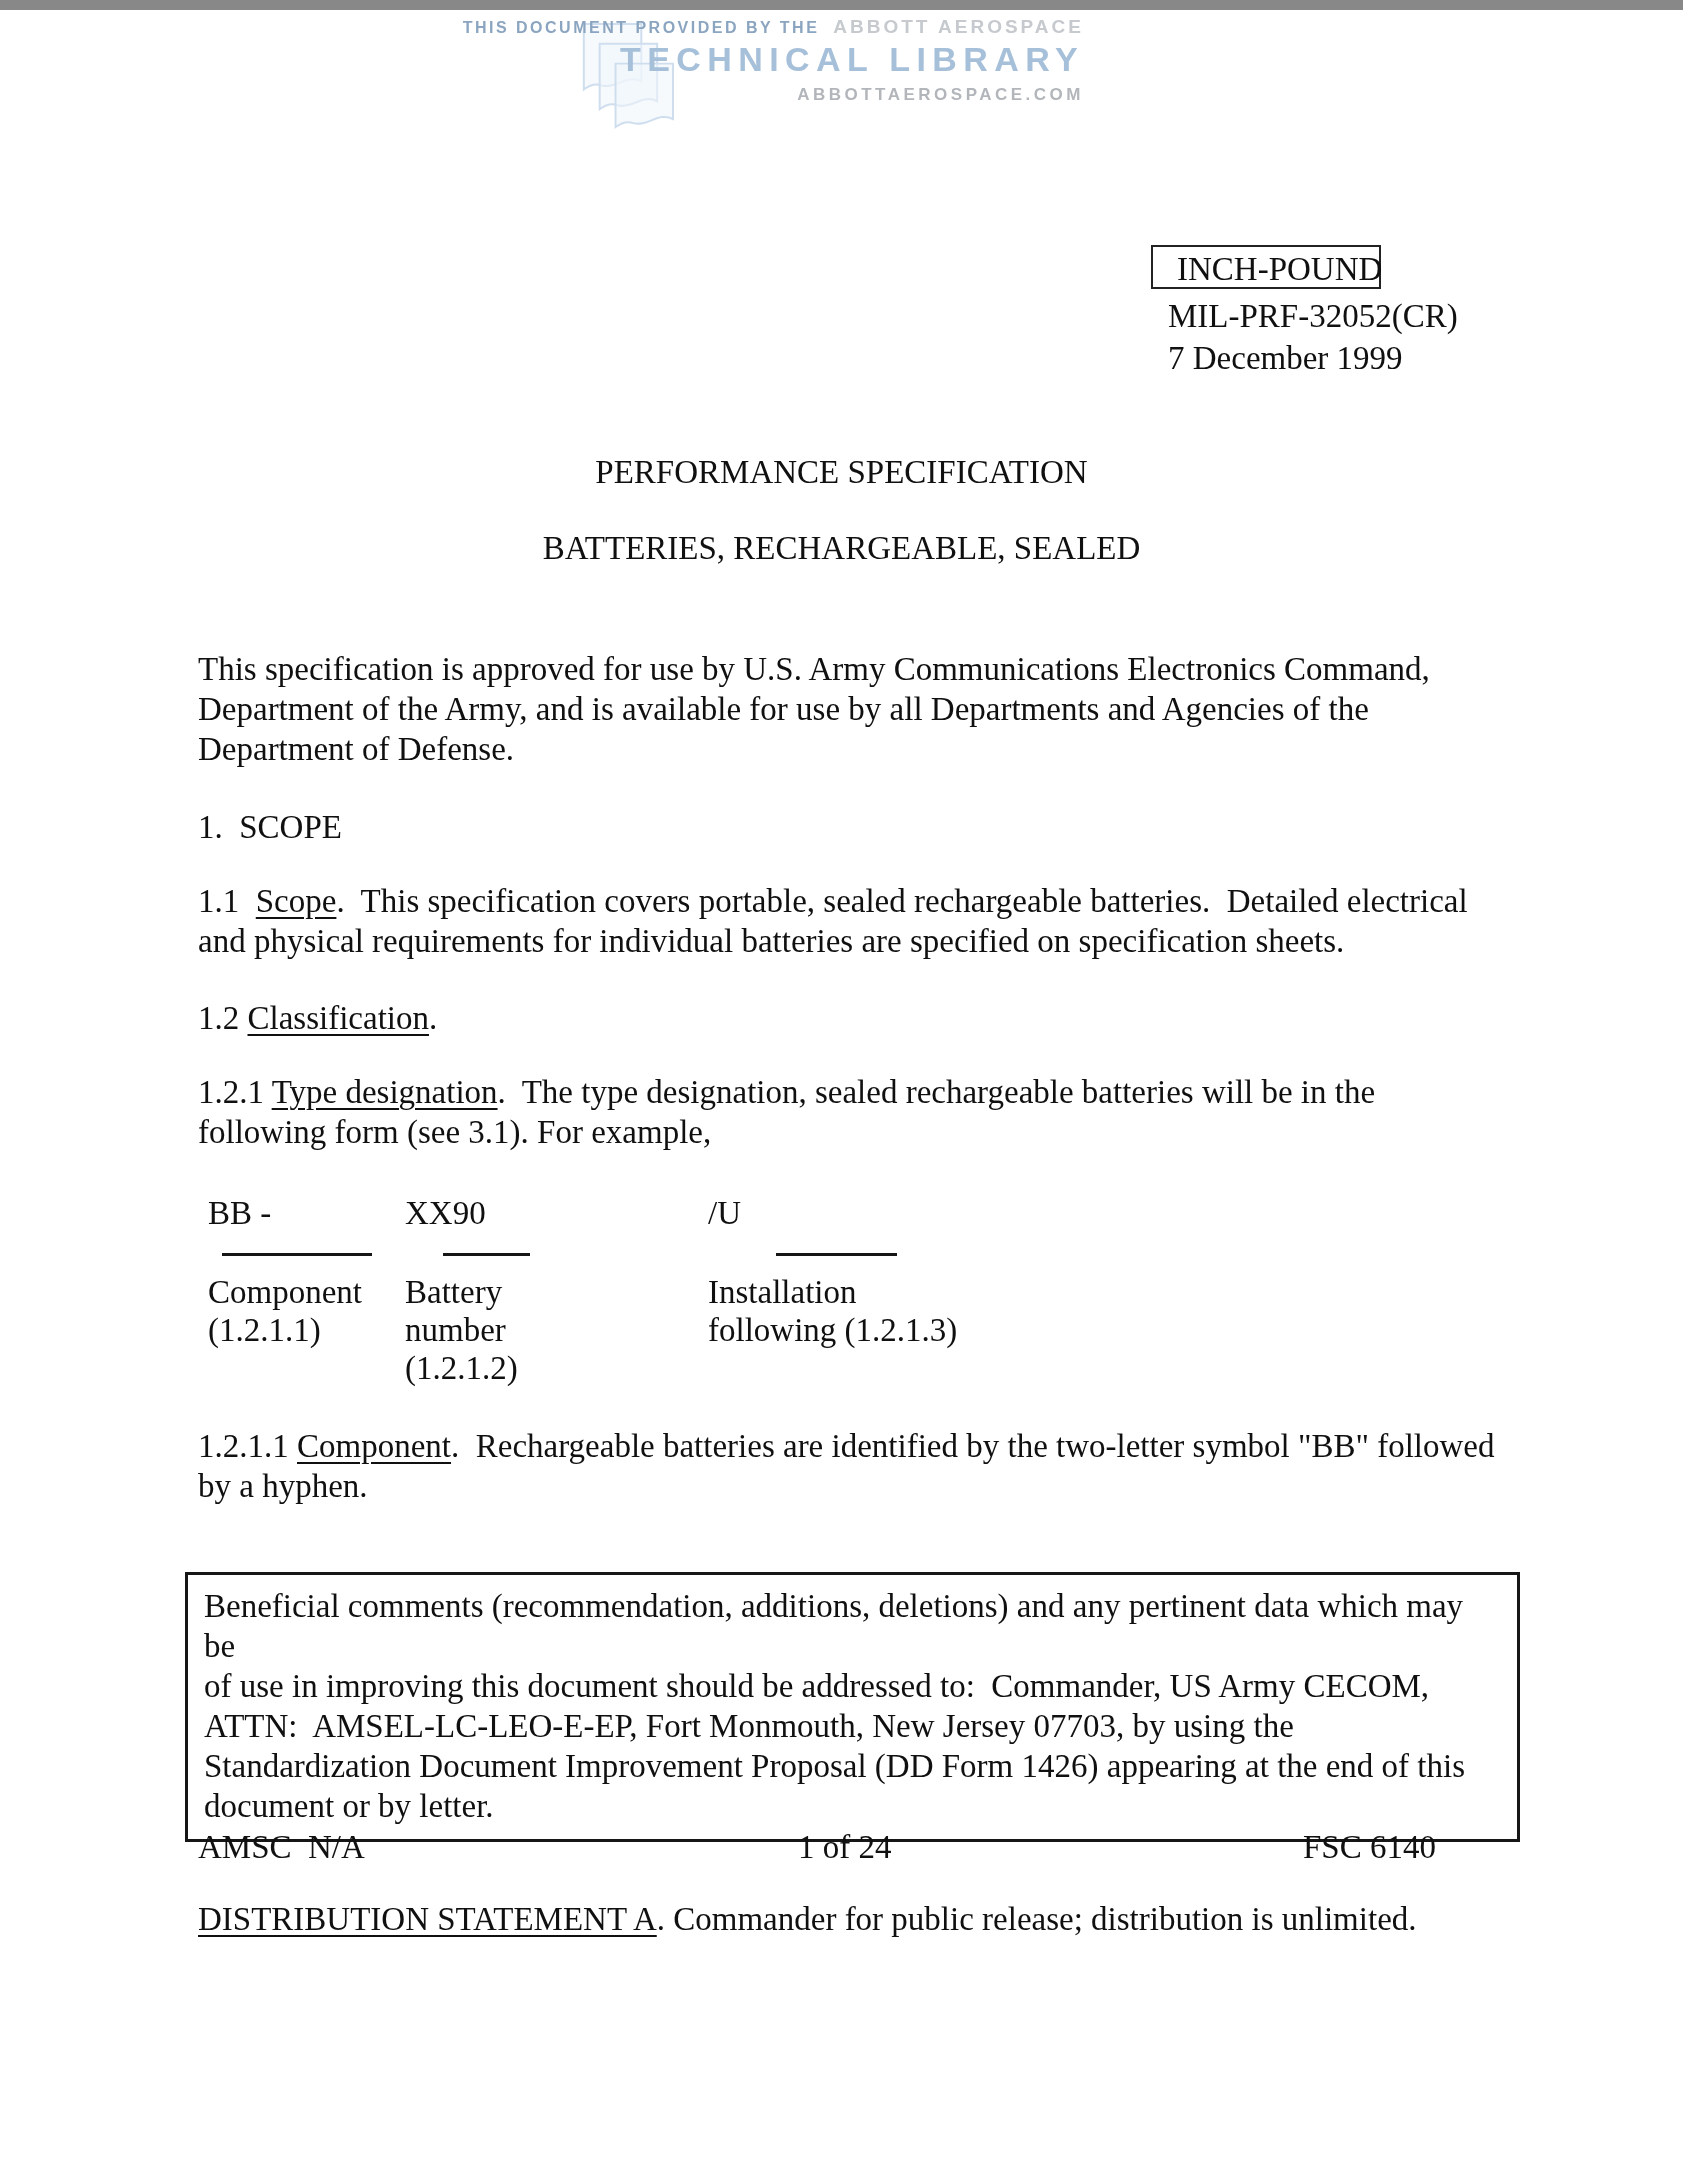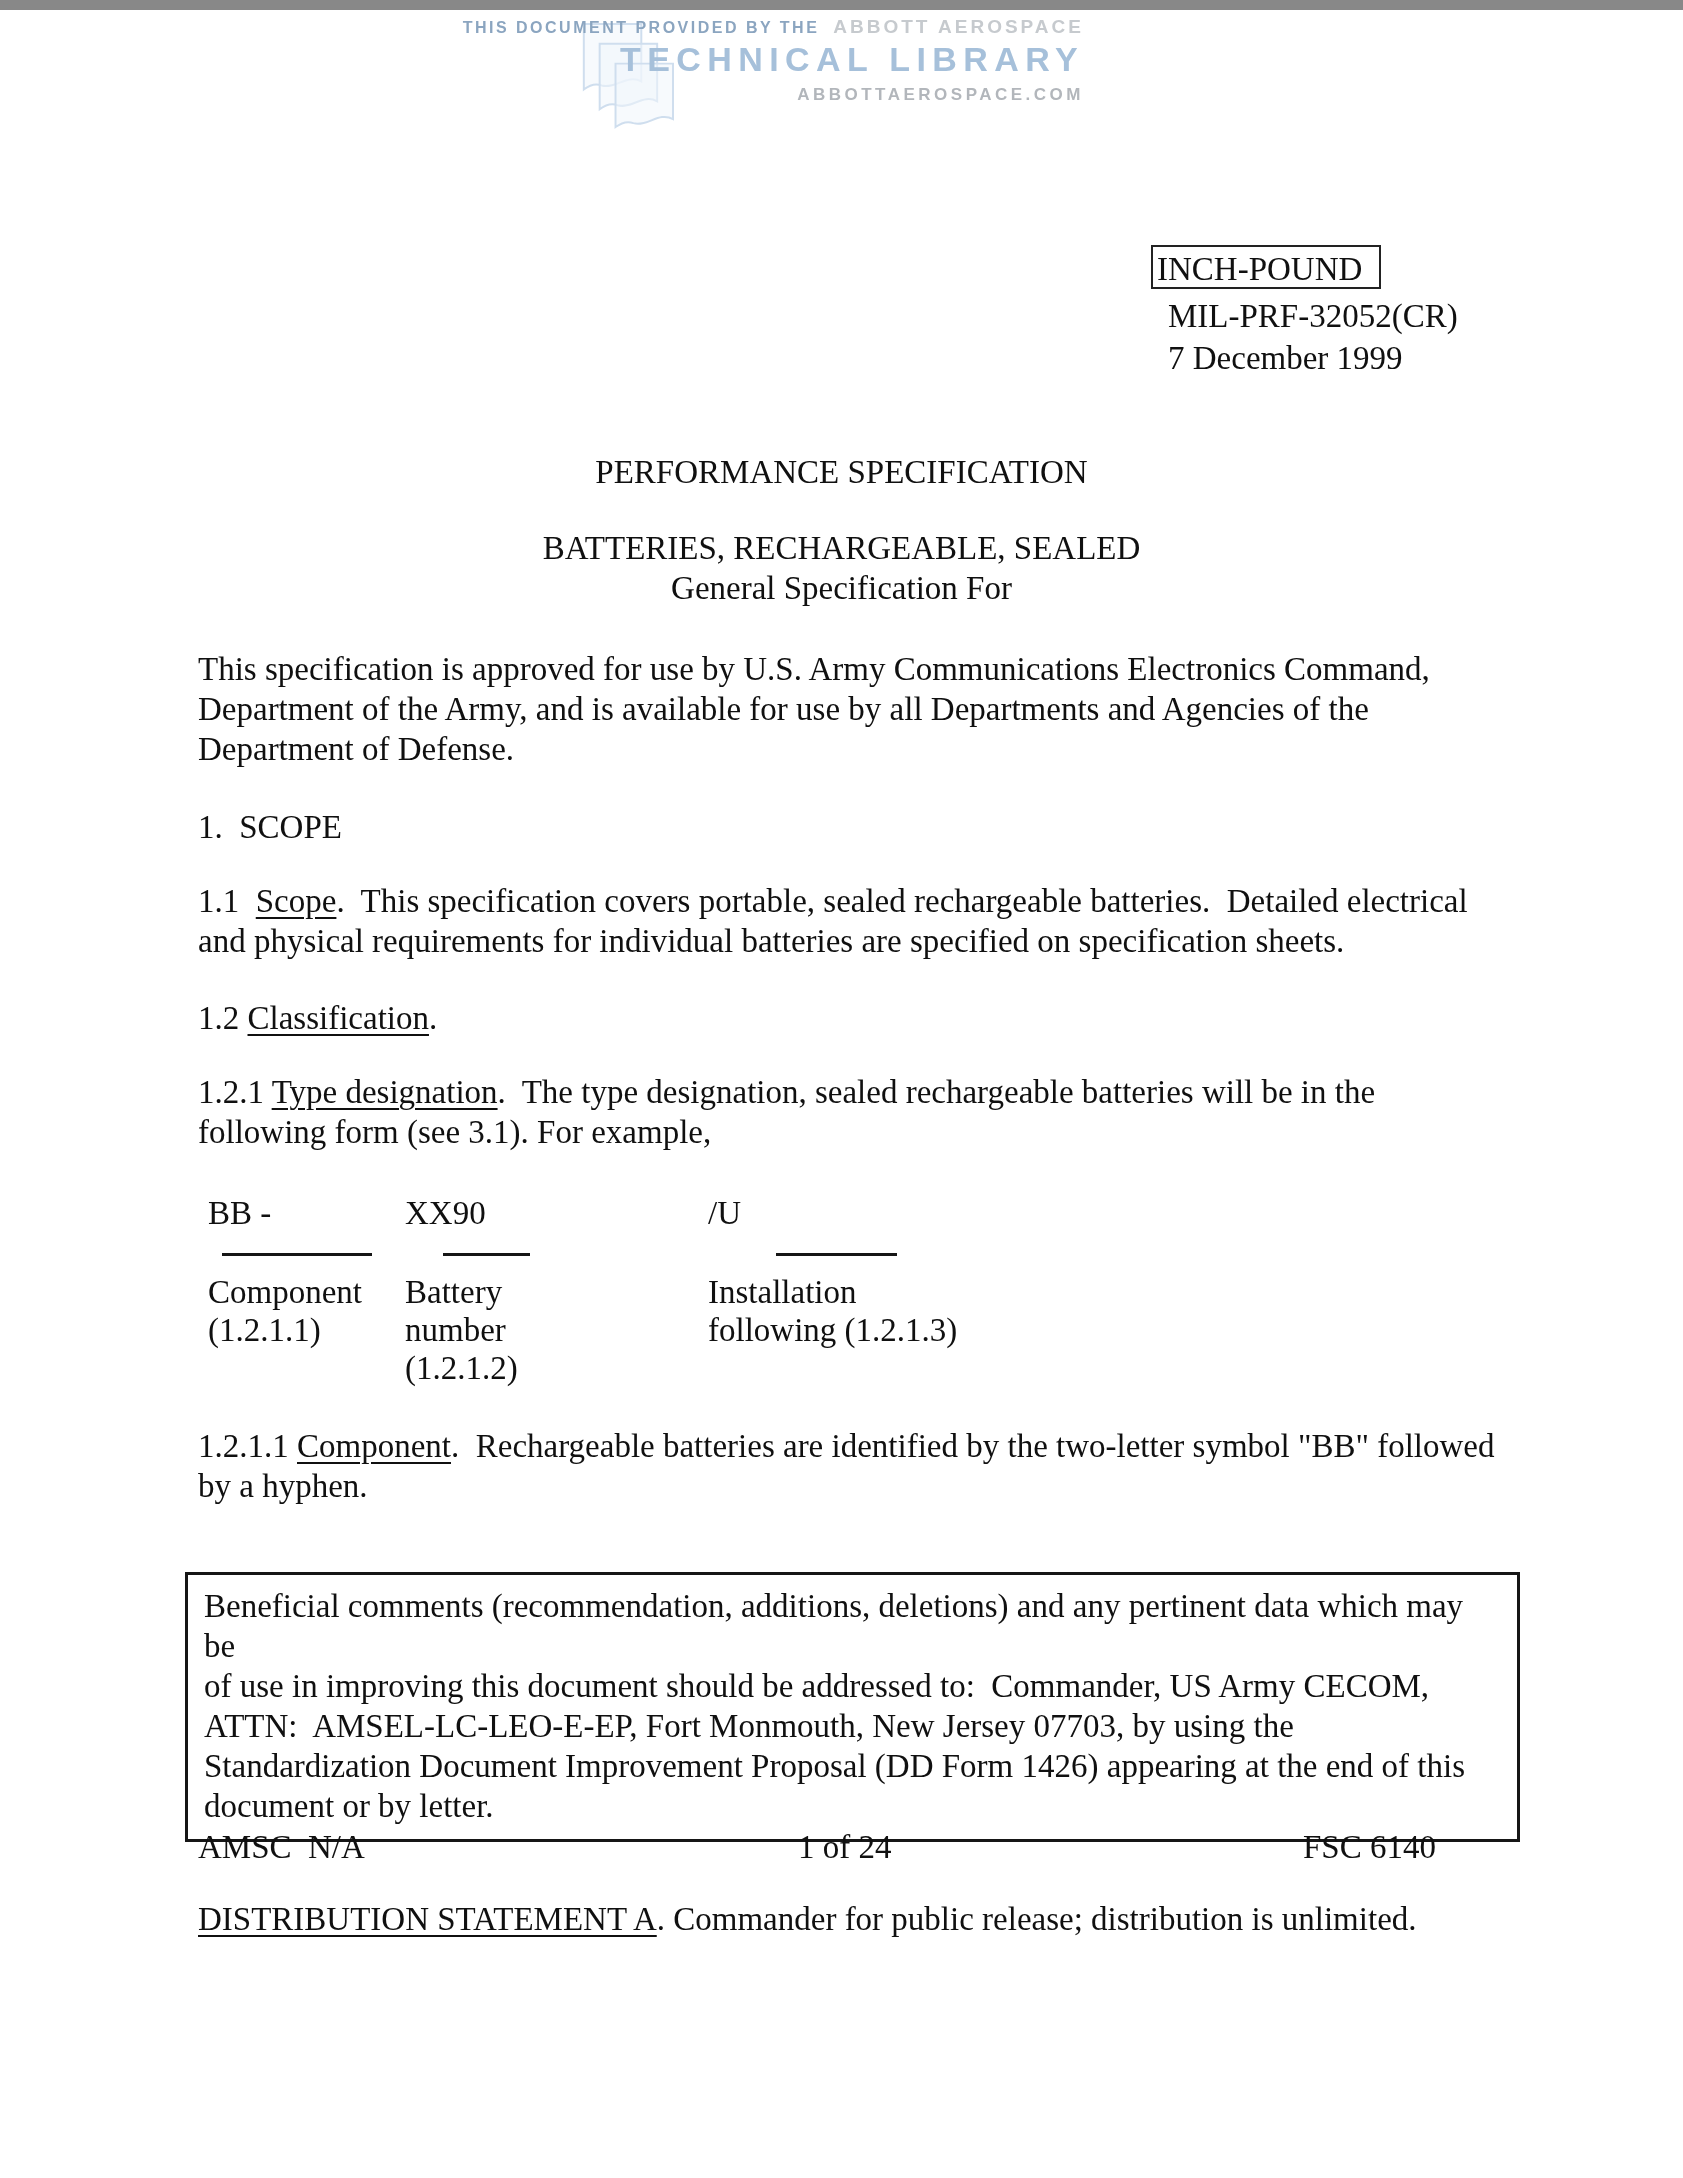--- a/index.html
+++ b/index.html
@@ -28,21 +28,21 @@
   .logo-brand{font-size:19px;letter-spacing:3px;font-weight:bold;}
   .logo-title{font-size:34px;letter-spacing:6.4px;font-weight:bold;text-align:right;margin-top:2px;white-space:nowrap;}
   .logo-url{font-size:17px;letter-spacing:3.5px;font-weight:bold;text-align:right;margin-top:6px;white-space:nowrap;}
   .doc-icon{left:562px;top:10px;width:114px;height:117px;}
 
   
   .ip-box{
     left:1151px;top:235px;width:230px;height:44px;
     border:2px solid #222;
     font-size:33px;line-height:44px;
-    padding-left:4px;box-sizing:border-box;
+    padding-left:24px;box-sizing:border-box;
     white-space:nowrap;
   }
 
   
   .diag-col{top:1183px;font-size:33px;}
   .diag-code{height:40px;line-height:40px;}
   .diag-rule{border-top:3px solid #161616;margin:20px auto 0;}
   .diag-labels{margin-top:17px;line-height:38px;white-space:pre-wrap;}
 
   
@@ -73,21 +73,20 @@
     <div class="logo-title" style="color:#a6c0da;">TECHNICAL LIBRARY</div>
     <div class="logo-url" style="color:#b2b6bb;">ABBOTTAEROSPACE.COM</div>
   </div>
 
   <div class="abs ip-box">INCH-POUND</div>
   <div class="abs txt" style="left:1168px;top:286px;">MIL-PRF-32052(CR)</div>
   <div class="abs txt" style="left:1168px;top:328px;">7 December 1999</div>
 
   <div class="abs txt center" style="top:442px;">PERFORMANCE SPECIFICATION</div>
   <div class="abs txt center" style="top:518px;">BATTERIES, RECHARGEABLE, SEALED</div>
-  <div class="abs txt center" style="top:558px;">General Specification For</div>
 
   <div class="abs txt" style="left:198px;top:639px;width:1356px;">This specification is approved for use by U.S. Army Communications Electronics Command,
 Department of the Army, and is available for use by all Departments and Agencies of the
 Department of Defense.</div>
 
   <div class="abs txt" style="left:198px;top:797px;">1.  SCOPE</div>
 
   <div class="abs txt" style="left:198px;top:871px;width:1366px;"><span>1.1  </span><span class="u">Scope</span><span>.  This specification covers portable, sealed rechargeable batteries.  Detailed electrical
 and physical requirements for individual batteries are specified on specification sheets.</span></div>
 

